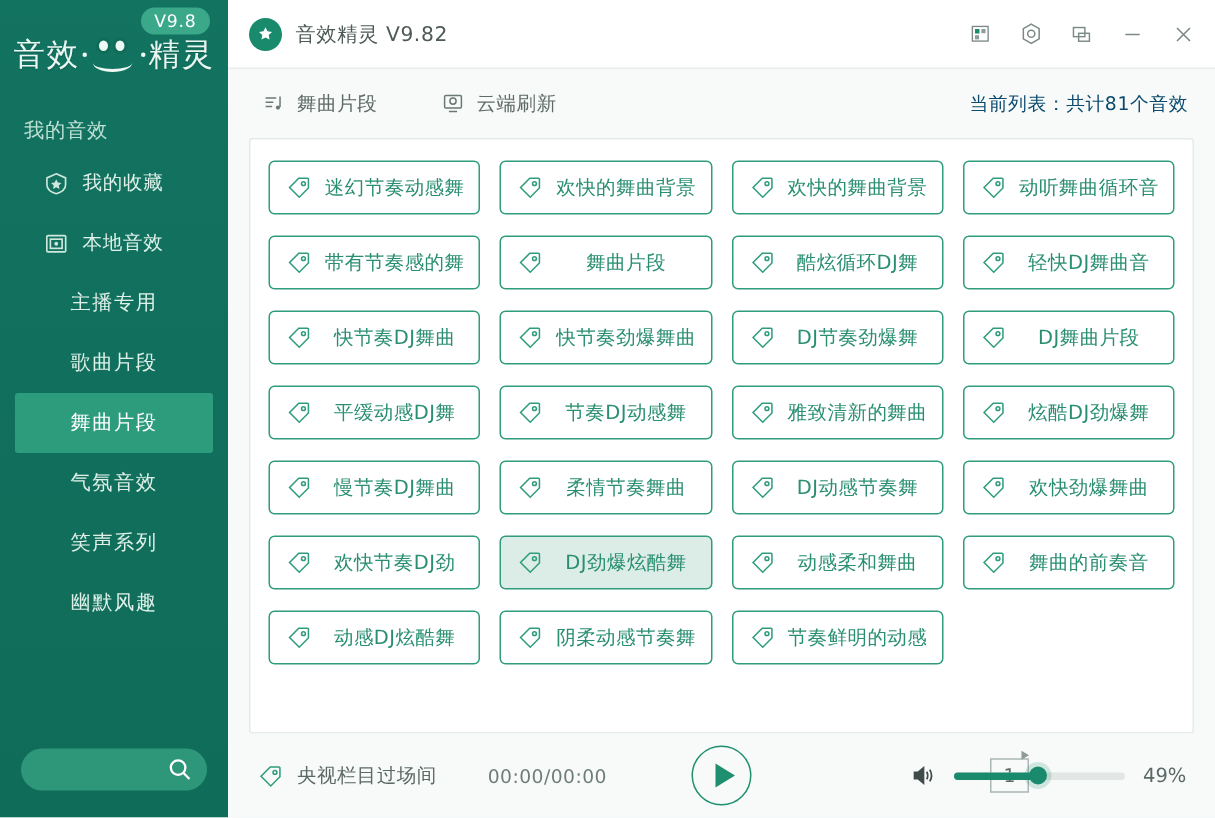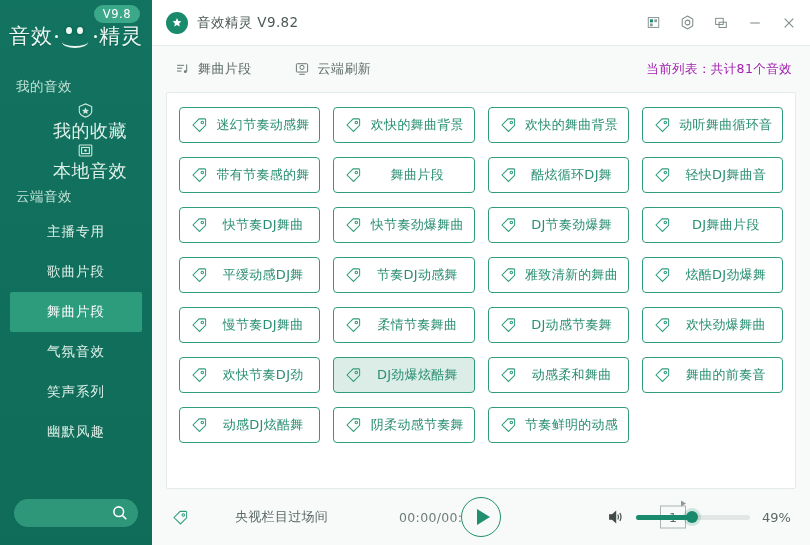--- a/index.html
+++ b/index.html
@@ -78,25 +78,24 @@
     font-size: 13.5px;
     padding: 0 0 0 16px;
     height: 30px;
     display: flex; align-items: center;
     letter-spacing: .5px;
   }
   .nav-item {
     height: 40px;
     display: flex; align-items: center;
     color: #dff0e9;
-    font-size: 18px;
+    font-size: 13px;
     padding-left: 28px;
     cursor: pointer;
     letter-spacing: .5px;
-    flex-direction: column;
   }
   .nav-item .ic {
     width: 18px; height: 18px;
     margin-right: 9px;
     display: inline-flex; align-items: center; justify-content: center;
     color: #cfe7dd;
   }
   .nav-cloud {
     height: 40px;
     display: flex; align-items: center; justify-content: center;
@@ -191,21 +190,21 @@
     letter-spacing: .4px;
   }
   .tb-item .ic {
     width: 17px; height: 17px;
     margin-right: 7px;
     display:inline-flex;align-items:center;justify-content:center;
     color: #6b7875;
   }
   .tb-count {
     margin-left: auto;
-    color: #a21caf;
+    color: #0c4a6e;
     font-size: 12.5px;
     letter-spacing: .4px;
   }
 
   
   .panel {
     flex: 1 1 auto;
     margin: 0 14px 0 14px;
     background: #ffffff;
     border: 1px solid #e3ebe8;
@@ -242,21 +241,20 @@
   .sfx .lbl { padding-left: 27px; }
 
   
   .player {
     height: 56px;
     flex: 0 0 56px;
     display: flex; align-items: center;
     padding: 0 16px 0 20px;
     background: #f7faf9;
     position: relative;
-    gap: 37px;
   }
   .np-ic { width: 17px; height: 17px; color: #2f9c7d; margin-right: 9px; }
   .np-title { color: #5c6a67; font-size: 13px; letter-spacing: .3px; }
   .np-time { color: #6e7c79; font-size: 12.5px; margin-left: 34px; letter-spacing: .3px; }
   .play-btn {
     position: absolute;
     left: 50%; top: 50%;
     transform: translate(-50%,-50%);
     width: 40px; height: 40px;
     border-radius: 50%;
@@ -363,21 +361,20 @@
       <span class="ic">
         <svg viewBox="0 0 20 20" width="17" height="17" fill="none" stroke="currentColor" stroke-width="1.3">
           <rect x="2.6" y="3.6" width="14.8" height="12.8" rx="1"></rect>
           <rect x="5.4" y="6.4" width="9.2" height="7.2"></rect>
           <circle cx="10" cy="10" r="1.5" fill="currentColor" stroke="none"></circle>
         </svg>
       </span>
       <span>本地音效</span>
     </div>
 
-    <div class="sec-title">云端音效</div>
 
     <div class="nav-cloud">
       <span>主播专用</span>
     </div>
     <div class="nav-cloud">
       <span>歌曲片段</span>
     </div>
     <div class="nav-cloud active">
       <span>舞曲片段</span>
     </div>

